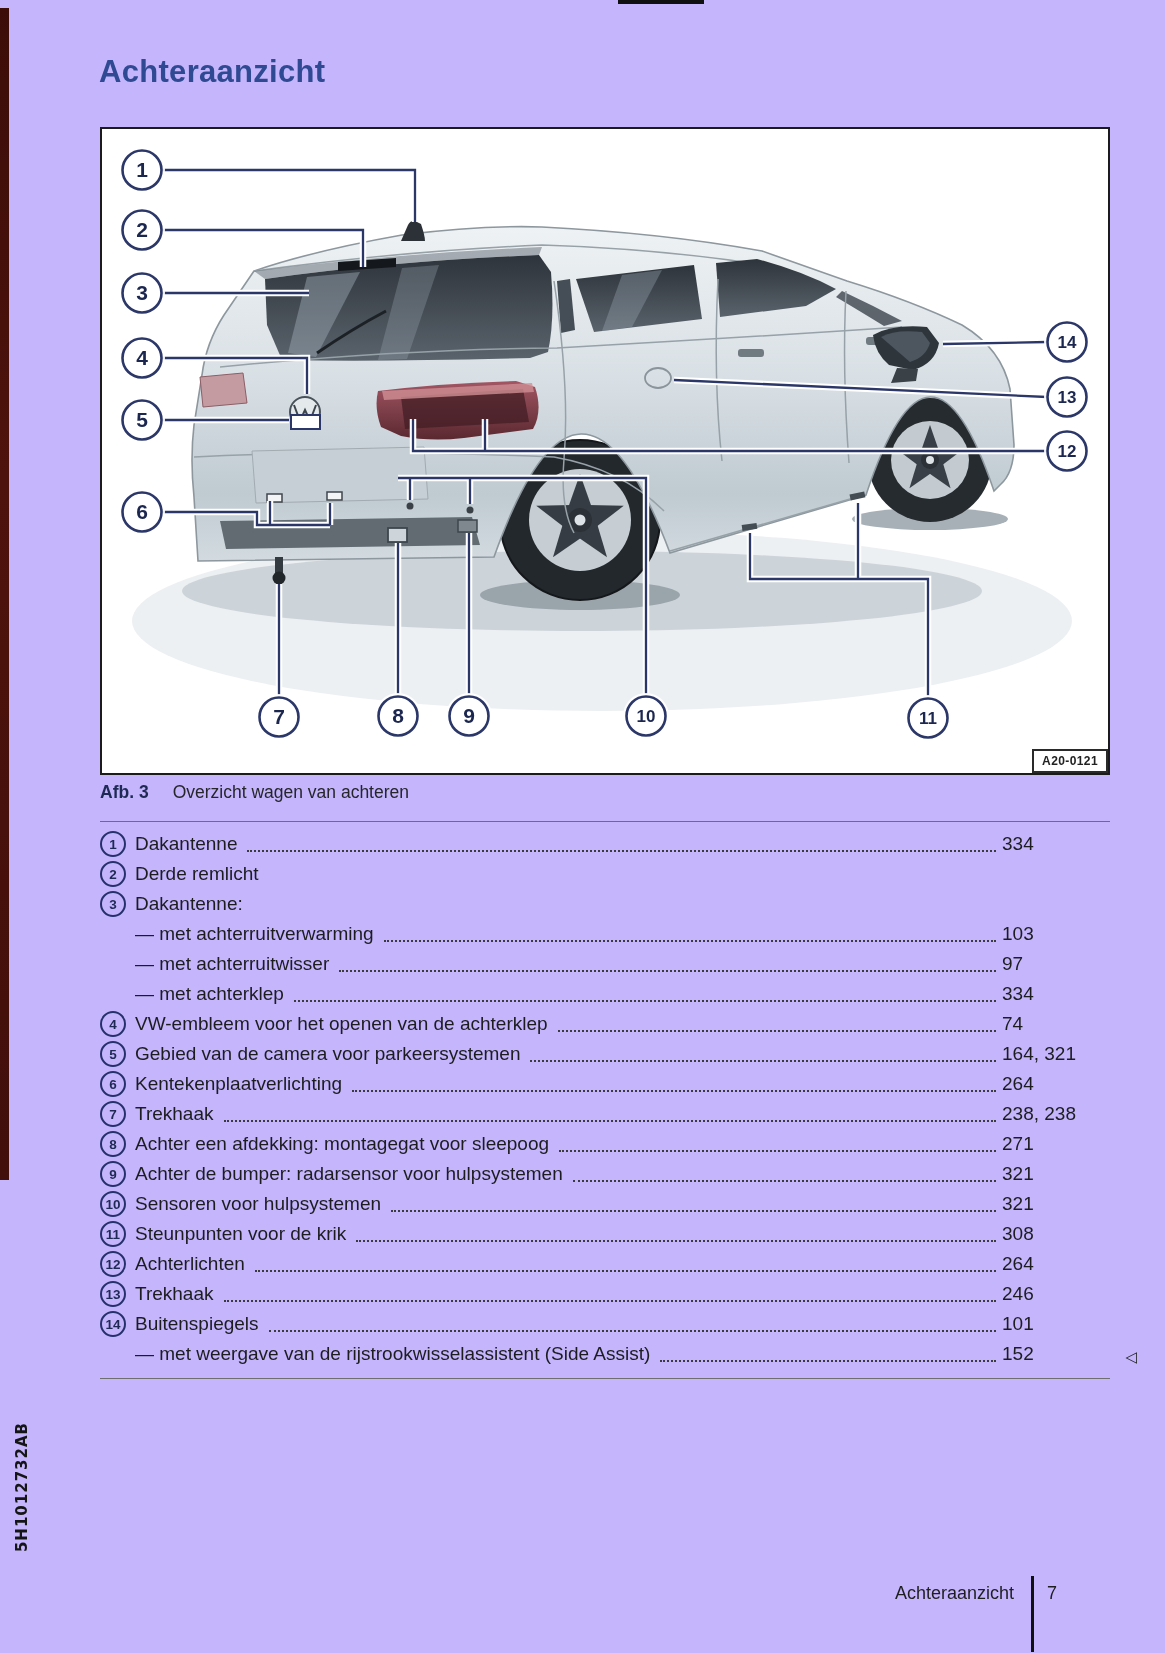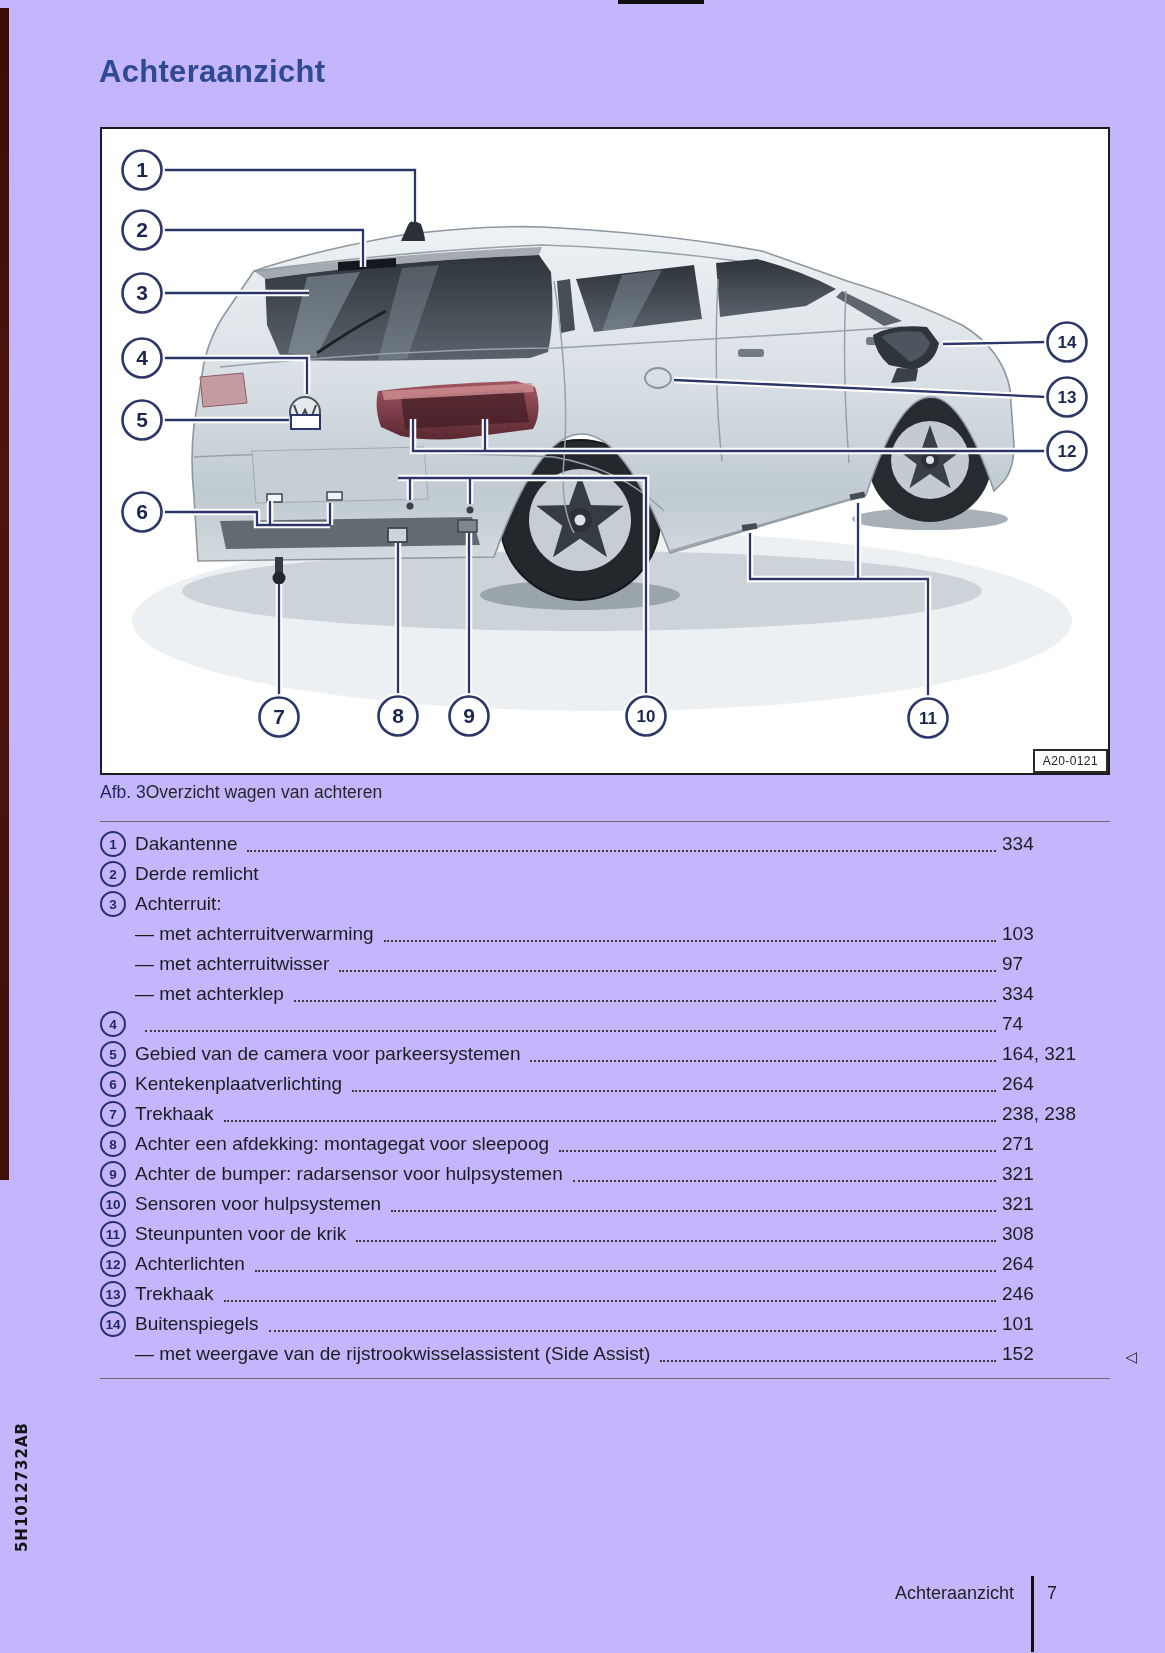--- a/index.html
+++ b/index.html
@@ -7,23 +7,23 @@
         font-family:"Liberation Sans",sans-serif;color:#1d1d1f;overflow:hidden;margin:0 auto}
   .spine-strip{position:absolute;left:0;top:8px;width:9px;height:1172px;
         background:linear-gradient(#3c0d08,#4e130c 40%,#420f0a)}
   .artifact-top{position:absolute;left:618px;top:0;width:86px;height:4px;background:#101010}
   .title{position:absolute;left:99px;top:54px;margin:0;font-size:31px;font-weight:bold;
         color:#2f4a93;letter-spacing:.3px}
   .figure{position:absolute;left:100px;top:127px;width:1010px;height:648px;
         border:2.5px solid #1b1b1b;box-sizing:border-box;background:#fff}
   .figure svg{display:block;width:100%;height:100%}
   .image-code{position:absolute;right:0;bottom:0;border:2px solid #2a2a2a;background:#fff;
-        font-size:12px;font-weight:normal;padding:3px 8px;letter-spacing:.4px;color:#222}
+        font-size:12px;font-weight:bold;padding:3px 8px;letter-spacing:.4px;color:#222}
   .caption{position:absolute;left:100px;top:782px;font-size:17.5px}
-  .caption .lab{font-weight:normal;color:#1e2a54;}
+  .caption .lab{font-weight:bold;color:#1e2a54;margin-right:24px}
   .caption .txt{color:#26262a}
   .toc{position:absolute;left:100px;top:821px;width:1010px;
         border-top:1.6px solid #6e6e6e;border-bottom:1.6px solid #6e6e6e;padding:7px 0 9px}
   .row{display:flex;align-items:center;height:30px;position:relative}
   .bcol{width:35px;flex:none;display:flex;align-items:center}
   .badge{width:22px;height:22px;border:2.2px solid #26316b;border-radius:50%;color:#1e2a54;
         font-size:13.5px;font-weight:bold;display:flex;align-items:center;justify-content:center}
   .lbl{font-size:19px;white-space:nowrap}
   .leader{flex:1;margin:0 6px 0 10px;border-bottom:2.4px dotted #3b3b3b;height:13px;min-width:20px}
   .pages{width:108px;flex:none;text-align:left;font-size:19px}
@@ -288,21 +288,21 @@
       <div class="bcol">
           <span class="badge">2</span>
         </div>
       <span class="lbl">Derde remlicht</span>
     </div>
 
     <div class="row">
       <div class="bcol">
           <span class="badge">3</span>
         </div>
-      <span class="lbl">Achterruit:</span>
+      <span class="lbl">Dakantenne:</span>
     </div>
 
     <div class="row">
       <div class="bcol"></div>
       <span class="lbl">— met achterruitverwarming</span>
       <span class="leader"></span>
       <span class="pages">103</span>
     </div>
 
     <div class="row">
@@ -316,20 +316,21 @@
       <div class="bcol"></div>
       <span class="lbl">— met achterklep</span>
       <span class="leader"></span>
       <span class="pages">334</span>
     </div>
 
     <div class="row">
       <div class="bcol">
           <span class="badge">4</span>
         </div>
+      <span class="lbl">VW-embleem voor het openen van de achterklep</span>
       <span class="leader"></span>
       <span class="pages">74</span>
     </div>
 
     <div class="row">
       <div class="bcol">
           <span class="badge">5</span>
         </div>
       <span class="lbl">Gebied van de camera voor parkeersystemen</span>
       <span class="leader"></span>

